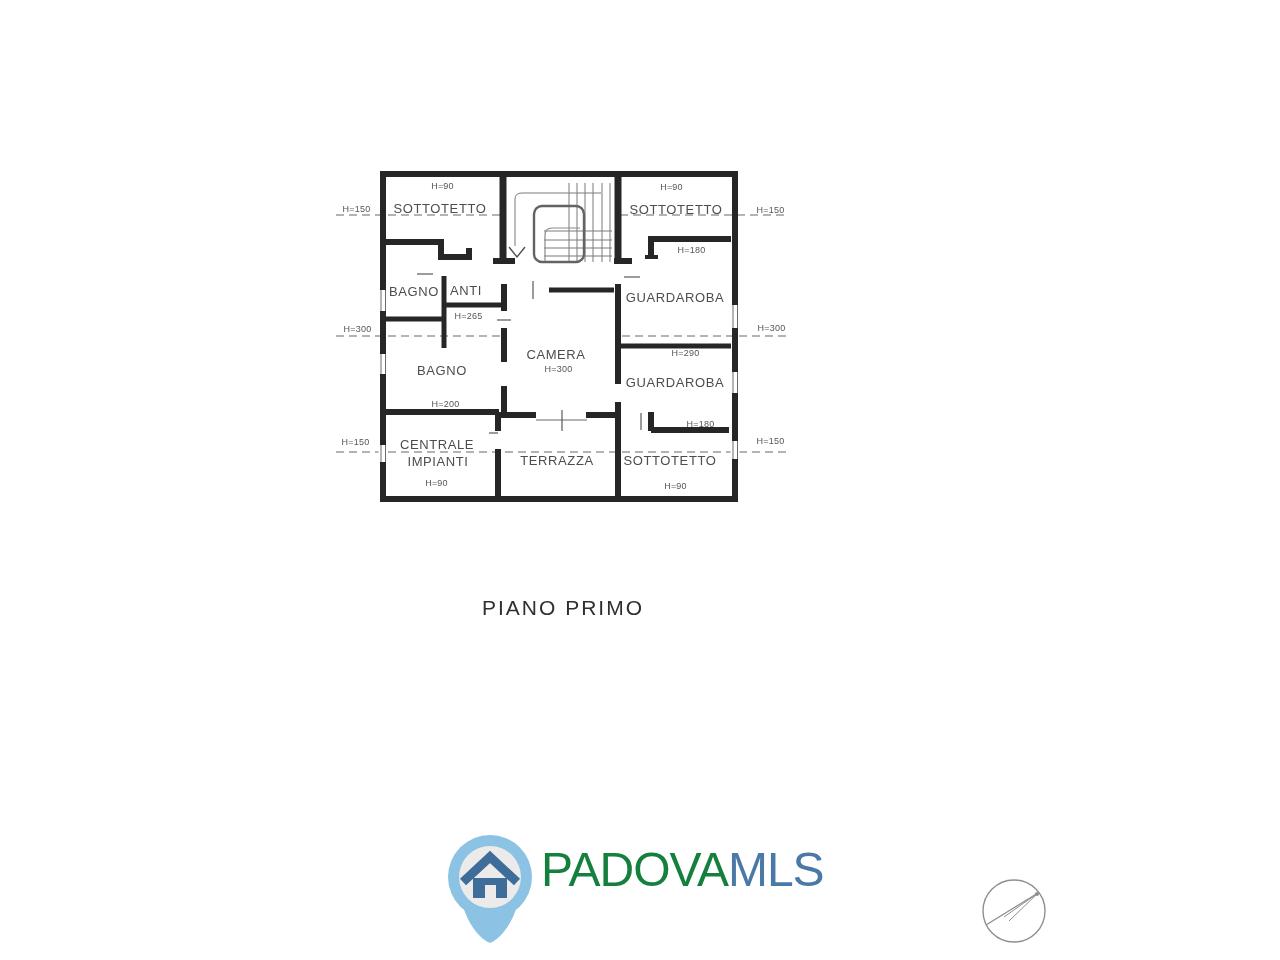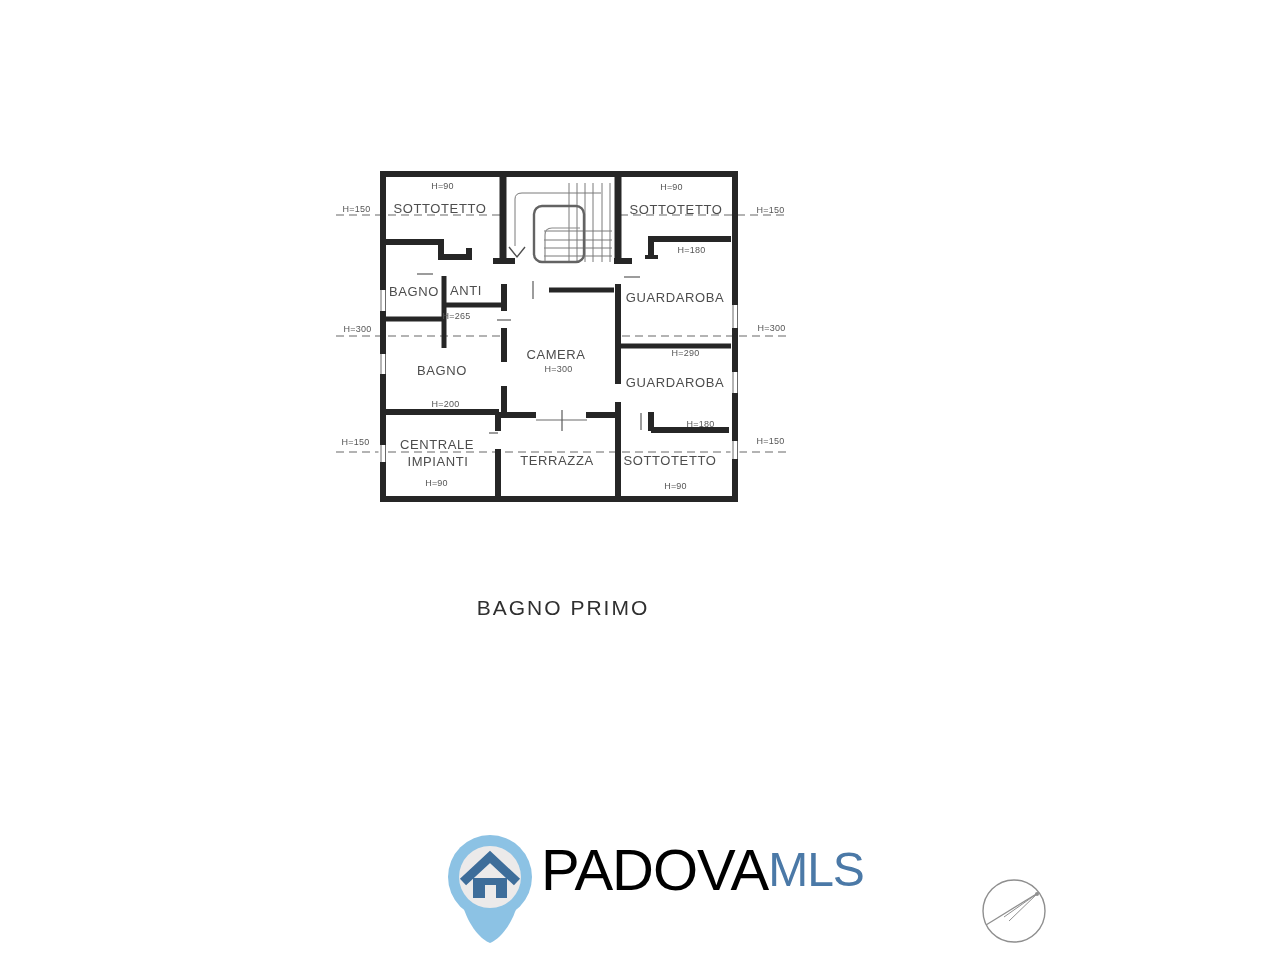--- a/index.html
+++ b/index.html
@@ -14,21 +14,21 @@
   }
   .lbl.h{font-size:9px;letter-spacing:.2px;color:#565656;padding-left:9px;}
   .plan-title{
     position:absolute;left:563px;top:608px;transform:translate(-50%,-50%);
     font-size:21px;letter-spacing:2px;color:#2f2f2f;white-space:nowrap;
   }
   .logo-text{
     position:absolute;left:541px;top:842px;height:56px;
     display:flex;align-items:flex-start;line-height:56px;white-space:nowrap;
   }
-  .logo-text .padova{font-size:58px;font-weight:400;color:#000000;letter-spacing:-1px;}
+  .logo-text .padova{font-size:48px;font-weight:400;color:#15803d;letter-spacing:-1px;}
   .logo-text .mls{font-size:48px;font-weight:400;color:#4b79a7;letter-spacing:-1px;}
 </style>
 </head>
 <body>
 
 <div class="page">
 
   <svg class="plan-svg" viewBox="0 0 1280 960">
 
     <g stroke="#9b9b9b" stroke-width="1.3" stroke-dasharray="8,5">
@@ -147,39 +147,39 @@
   <span class="lbl" style="left:676px;top:209px">SOTTOTETTO</span>
 
   <span class="lbl h" style="left:687px;top:250px">H=180</span>
   <span class="lbl" style="left:675px;top:297px">GUARDAROBA</span>
 
   <span class="lbl h" style="left:681px;top:353px">H=290</span>
   <span class="lbl" style="left:675px;top:382px">GUARDAROBA</span>
 
   <span class="lbl" style="left:414px;top:291px">BAGNO</span>
   <span class="lbl" style="left:466px;top:290px">ANTI</span>
-  <span class="lbl h" style="left:452px;top:316px">H=265</span>
+  <span class="lbl h" style="left:464px;top:316px">H=265</span>
 
   <span class="lbl" style="left:442px;top:370px">BAGNO</span>
 
   <span class="lbl" style="left:556px;top:354px">CAMERA</span>
   <span class="lbl h" style="left:554px;top:369px">H=300</span>
 
   <span class="lbl h" style="left:441px;top:404px">H=200</span>
 
   <span class="lbl" style="left:437px;top:444px">CENTRALE</span>
   <span class="lbl" style="left:438px;top:461px">IMPIANTI</span>
   <span class="lbl h" style="left:432px;top:483px">H=90</span>
 
   <span class="lbl" style="left:557px;top:460px">TERRAZZA</span>
 
   <span class="lbl h" style="left:696px;top:424px">H=180</span>
   <span class="lbl" style="left:670px;top:460px">SOTTOTETTO</span>
   <span class="lbl h" style="left:671px;top:486px">H=90</span>
 
-  <div class="plan-title">BAGNO PRIMO</div>
+  <div class="plan-title">PIANO PRIMO</div>
 
   <div class="logo-text">
     <span class="padova">PADOVA</span>
       <span class="mls">MLS</span>
   </div>
 
 </div>
 
 </body></html>

